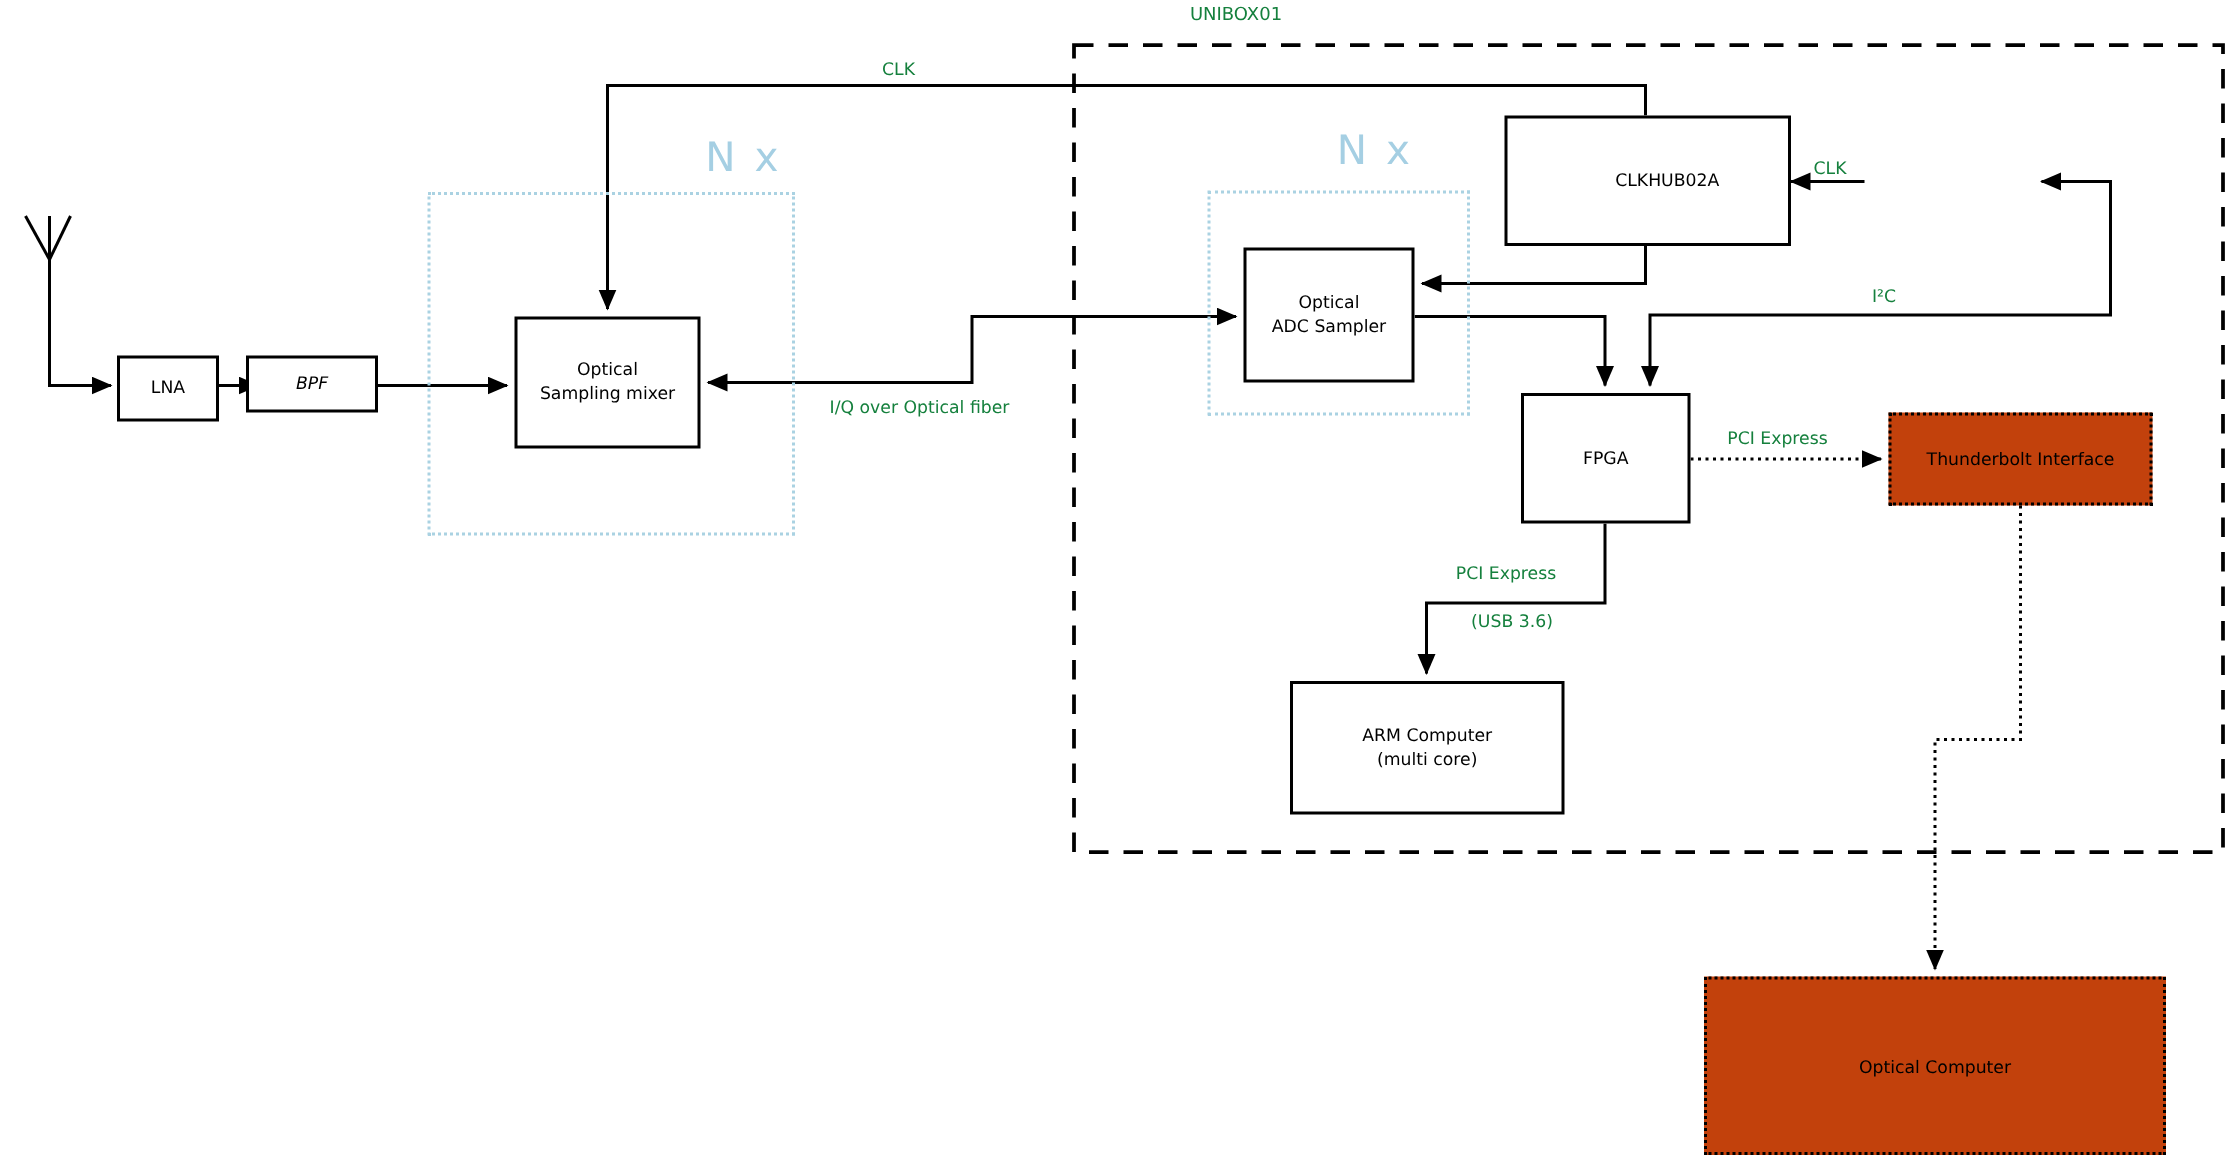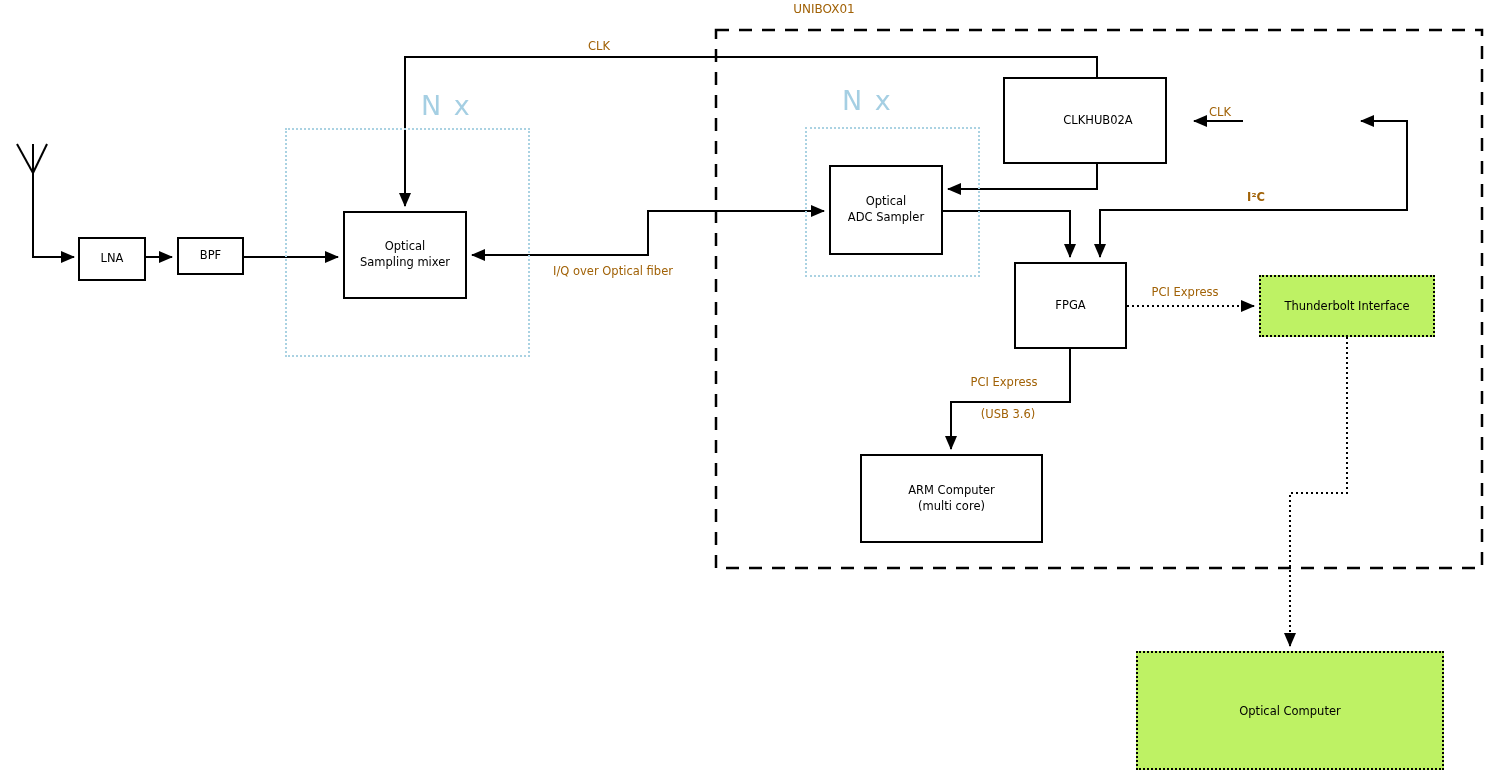--- a/index.html
+++ b/index.html
@@ -27,41 +27,41 @@
     white-space: pre-line;
   }
   .group-box {
     position: absolute;
     box-sizing: border-box;
     background: transparent;
   }
   .dotted-blue { border: 2px dotted #aad2e2; }
   .dotted-black {
     border: 2px dotted #000000;
-    background: #bef264;
+    background: #c2410c;
     display: flex;
     align-items: center;
     justify-content: center;
     text-align: right;
     font-size: 11.5px;
     color: #000000;
   }
   .lbl {
     position: absolute;
     font-size: 11.5px;
-    color: #a16207;
+    color: #15803d;
     text-align: center;
     white-space: nowrap;
   }
   .nx {
     position: absolute;
     font-size: 27px;
     color: #a5cfe3;
     letter-spacing: 2px;
-    text-align: left;
+    text-align: right;
     white-space: nowrap;
   }
   .title-lbl { font-size: 12px; }
 </style>
 </head>
 <body>
 
 <div id="stage">
 
   <svg id="wires" viewBox="0 0 1485 771">
@@ -98,37 +98,37 @@
 
     <polyline points="1070,349 1070,402 951,402 951,449" fill="none" stroke="#000000" stroke-width="2" marker-end="url(#arrow)"></polyline>
 
     <polyline points="1347,337 1347,493 1290,493 1290,646" fill="none" stroke="#000000" stroke-width="2" stroke-dasharray="2 3" marker-end="url(#arrow)"></polyline>
   </svg>
 
   <div class="group-box dotted-blue" style="left:285px; top:128px; width:245px; height:229px;"></div>
   <div class="group-box dotted-blue" style="left:805px; top:127px; width:175px; height:150px;"></div>
 
   <div class="node" style="left:78px; top:237px; width:68px; height:44px;">LNA</div>
-  <div class="node" style="left:177px; top:237px; width:67px; height:38px;">BPF</div>
+  <div class="node" style="left:164px; top:237px; width:88px; height:38px;font-style:italic;">BPF</div>
   <div class="node" style="left:343px; top:211px; width:124px; height:88px;">Optical
 Sampling mixer</div>
   <div class="node" style="left:829px; top:165px; width:114px; height:90px;">Optical
 ADC Sampler</div>
-  <div class="node" style="left:1003px; top:77px; width:164px; height:87px;padding-left:26px;">CLKHUB02A</div>
+  <div class="node" style="left:1003px; top:77px; width:191px; height:87px;padding-left:26px;">CLKHUB02A</div>
   <div class="node" style="left:1014px; top:262px; width:113px; height:87px;">FPGA</div>
   <div class="node" style="left:860px; top:454px; width:183px; height:89px;">ARM Computer
 (multi core)</div>
 
   <div class="group-box dotted-black" style="left:1259px; top:275px; width:176px; height:62px;">Thunderbolt Interface</div>
   <div class="group-box dotted-black" style="left:1136px; top:651px; width:308px; height:119px;">Optical Computer</div>
 
   <div class="lbl title-lbl" style="left:774px; top:2px; width:100px;">UNIBOX01</div>
   <div class="nx" style="left:421px; top:90px; width:100px;">N x</div>
   <div class="nx" style="left:842px; top:85px; width:100px;">N x</div>
   <div class="lbl" style="left:569px; top:39px; width:60px;">CLK</div>
   <div class="lbl" style="left:533px; top:264px; width:160px;">I/Q over Optical fiber</div>
   <div class="lbl" style="left:1190px; top:105px; width:60px;">CLK</div>
-  <div class="lbl" style="left:1226px; top:190px; width:60px;font-weight:bold;">I²C</div>
+  <div class="lbl" style="left:1226px; top:190px; width:60px;">I²C</div>
   <div class="lbl" style="left:1145px; top:285px; width:80px;">PCI Express</div>
   <div class="lbl" style="left:964px; top:375px; width:80px;">PCI Express</div>
   <div class="lbl" style="left:968px; top:407px; width:80px;">(USB 3.6)</div>
 
 </div>
 
 </body></html>

